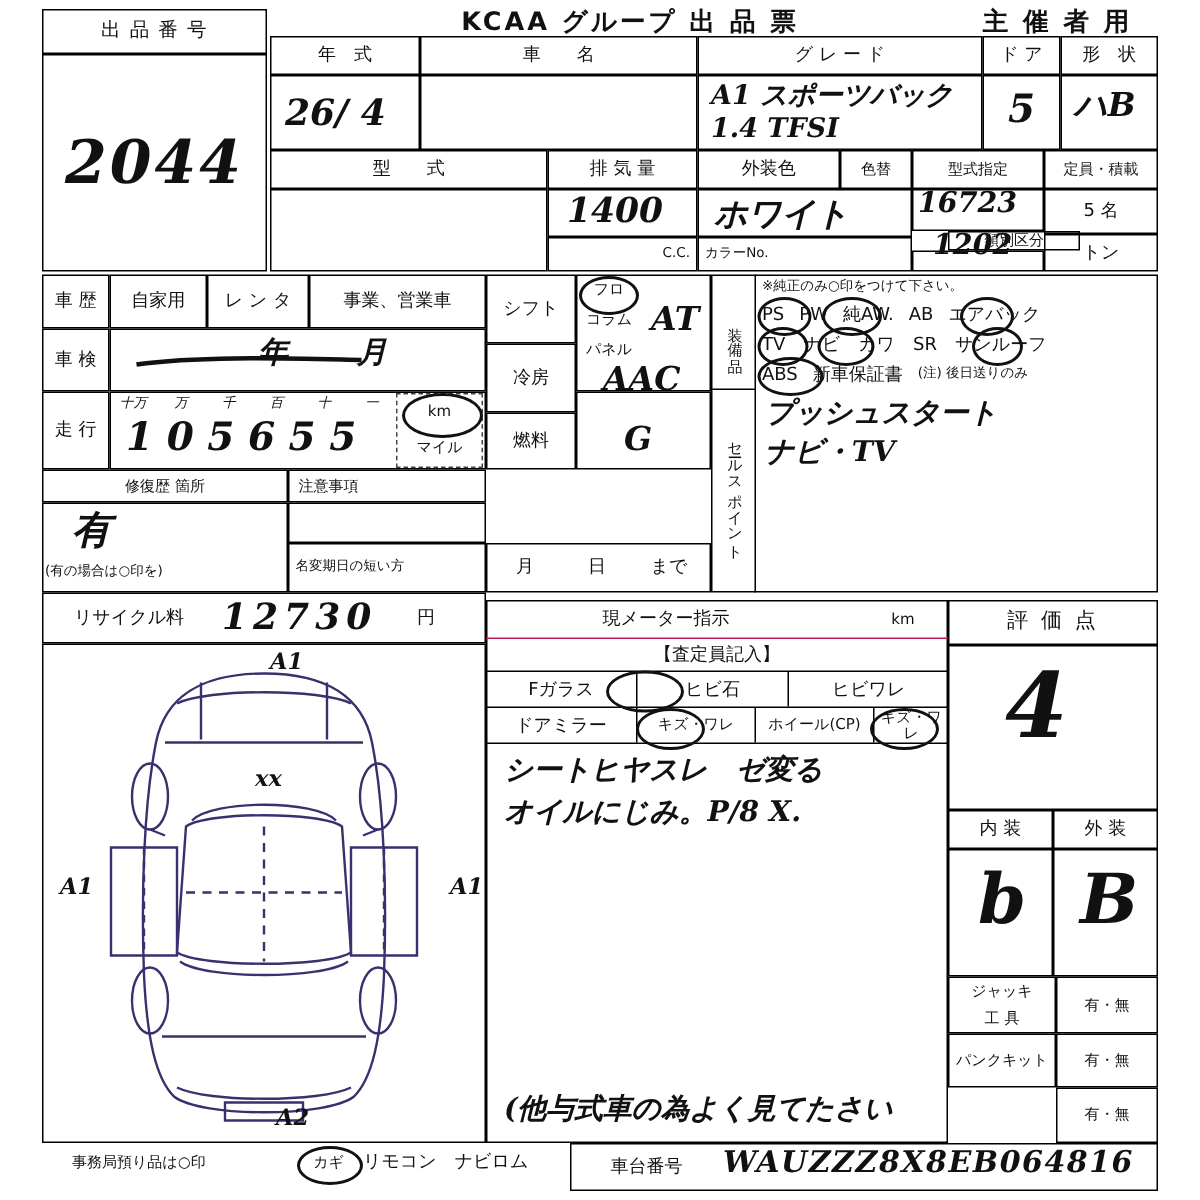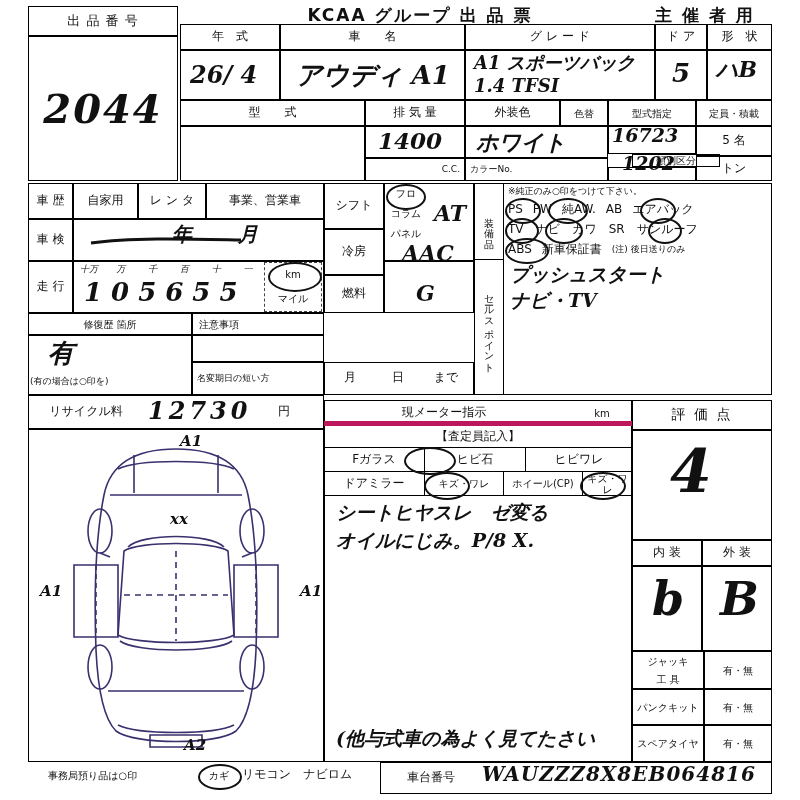--- a/index.html
+++ b/index.html
@@ -50,21 +50,20 @@
 
   <div class="bx lbl" style="left:180px;top:24px;width:100px;height:26px;">年　式</div>
   <div class="bx lbl" style="left:280px;top:24px;width:185px;height:26px;">車　　名</div>
   <div class="bx lbl" style="left:465px;top:24px;width:190px;height:26px;">グ レ ー ド</div>
   <div class="bx lbl" style="left:655px;top:24px;width:52px;height:26px;">ド ア</div>
   <div class="bx lbl" style="left:707px;top:24px;width:65px;height:26px;">形　状</div>
 
   <div class="bx" style="left:180px;top:50px;width:100px;height:50px;"></div>
   <div class="hw" style="left:190px;top:60px;font-size:24px;">26/ 4</div>
   <div class="bx" style="left:280px;top:50px;width:185px;height:50px;"></div>
-  <div class="hw" style="left:296px;top:58px;font-size:26px;">アウディ A1</div>
   <div class="bx" style="left:465px;top:50px;width:190px;height:50px;"></div>
   <div class="hw" style="left:474px;top:51px;font-size:18px;">A1 スポーツバック</div>
   <div class="hw" style="left:474px;top:75px;font-size:18px;">1.4 TFSI</div>
   <div class="bx" style="left:655px;top:50px;width:52px;height:50px;"></div>
   <div class="hw" style="left:672px;top:58px;font-size:26px;">5</div>
   <div class="bx" style="left:707px;top:50px;width:65px;height:50px;"></div>
   <div class="hw" style="left:716px;top:55px;font-size:22px;">ハB</div>
 
   <div class="bx lbl" style="left:180px;top:100px;width:185px;height:26px;">型　　式</div>
   <div class="bx lbl" style="left:365px;top:100px;width:100px;height:26px;">排 気 量</div>
@@ -188,21 +187,21 @@
   <div class="circ" style="left:648px;top:218px;width:30px;height:22px;"></div>
   <div class="circ" style="left:505px;top:238px;width:40px;height:22px;"></div>
 
   <div class="nb bx" style="left:474px;top:259px;width:30px;height:136px;border:none;border-right:1px solid #000;border-top:1px solid #000;">
     <div class="vert lbl sm" style="width:30px;height:136px;display:flex;align-items:center;justify-content:center;">セールスポイント</div>
   </div>
   <div class="hw" style="left:510px;top:262px;font-size:19px;">プッシュスタート</div>
   <div class="hw" style="left:510px;top:288px;font-size:19px;">ナビ・TV</div>
 
   <div class="bx" style="left:324px;top:400px;width:308px;height:362px;"></div>
-  <div class="nb bx" style="left:324px;top:400px;width:308px;height:26px;border:none;border-bottom:5px solid #be185d;">
+  <div class="nb bx" style="left:324px;top:400px;width:308px;height:26px;border:none;border-bottom:1px solid #be185d;">
     <div class="nb lbl" style="left:40px;top:3px;width:160px;height:20px;">現メーター指示</div>
     <div class="nb lbl sm" style="left:258px;top:5px;width:40px;height:16px;">km</div>
   </div>
   <div class="nb bx" style="left:324px;top:426px;width:308px;height:22px;border:none;border-bottom:1px solid #000;">
     <div class="lbl" style="width:100%;height:100%;">【査定員記入】</div>
   </div>
 
   <div class="nb bx" style="left:324px;top:448px;width:308px;height:24px;border:none;border-bottom:1px solid #000;display:flex;">
     <div class="lbl" style="width:100px;border-right:1px solid #000;">Fガラス</div>
     <div class="lbl" style="width:100px;border-right:1px solid #000;">ヒビ石</div>
@@ -233,21 +232,20 @@
   <div class="hw" style="left:652px;top:572px;font-size:46px;">b</div>
   <div class="hw" style="left:720px;top:572px;font-size:46px;">B</div>
 
   <div class="bx" style="left:632px;top:651px;width:72px;height:38px;">
     <div class="lbl sm" style="width:100%;height:19px;">ジャッキ</div>
     <div class="lbl sm" style="width:100%;height:17px;">工 具</div>
   </div>
   <div class="bx lbl sm" style="left:704px;top:651px;width:68px;height:38px;">有・無</div>
   <div class="bx lbl sm" style="left:632px;top:689px;width:72px;height:36px;">パンクキット</div>
   <div class="bx lbl sm" style="left:704px;top:689px;width:68px;height:36px;">有・無</div>
-  <div class="bx lbl sm" style="left:632px;top:725px;width:72px;height:37px;">スペアタイヤ</div>
   <div class="bx lbl sm" style="left:704px;top:725px;width:68px;height:37px;">有・無</div>
 
   <div class="bx" style="left:28px;top:429px;width:296px;height:333px;"></div>
   <svg class="nb" style="left:38px;top:435px;" width="276" height="320" viewBox="0 0 276 320">
     <g fill="none" stroke="#3b2f6e" stroke-width="1.6">
 
       <path d="M138 14 C96 14, 72 30, 66 60 C58 100, 56 160, 58 215 C60 258, 66 284, 78 296 C96 310, 180 310, 198 296 C210 284, 216 258, 218 215 C220 160, 218 100, 210 60 C204 30, 180 14, 138 14 Z"></path>
 
       <path d="M86 116 C100 106, 176 106, 190 116 L196 200 C180 210, 96 210, 80 200 Z"></path>
 

